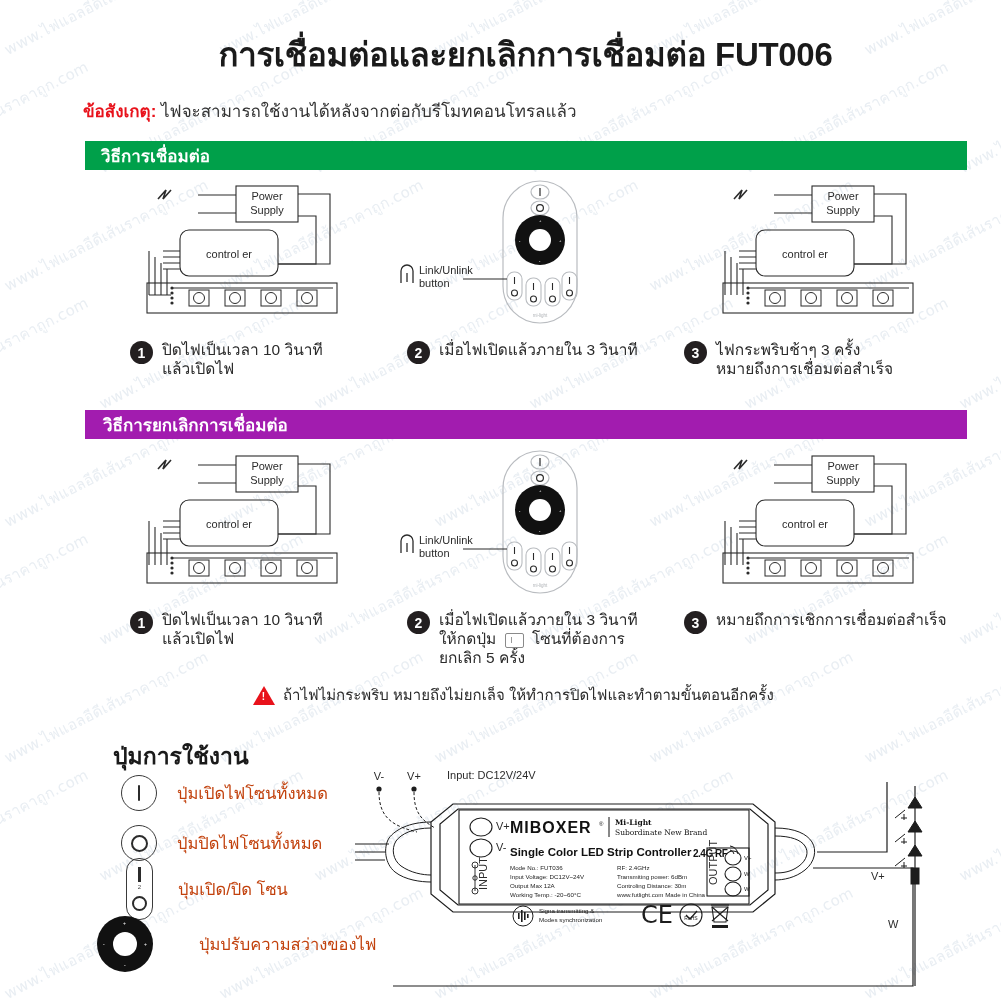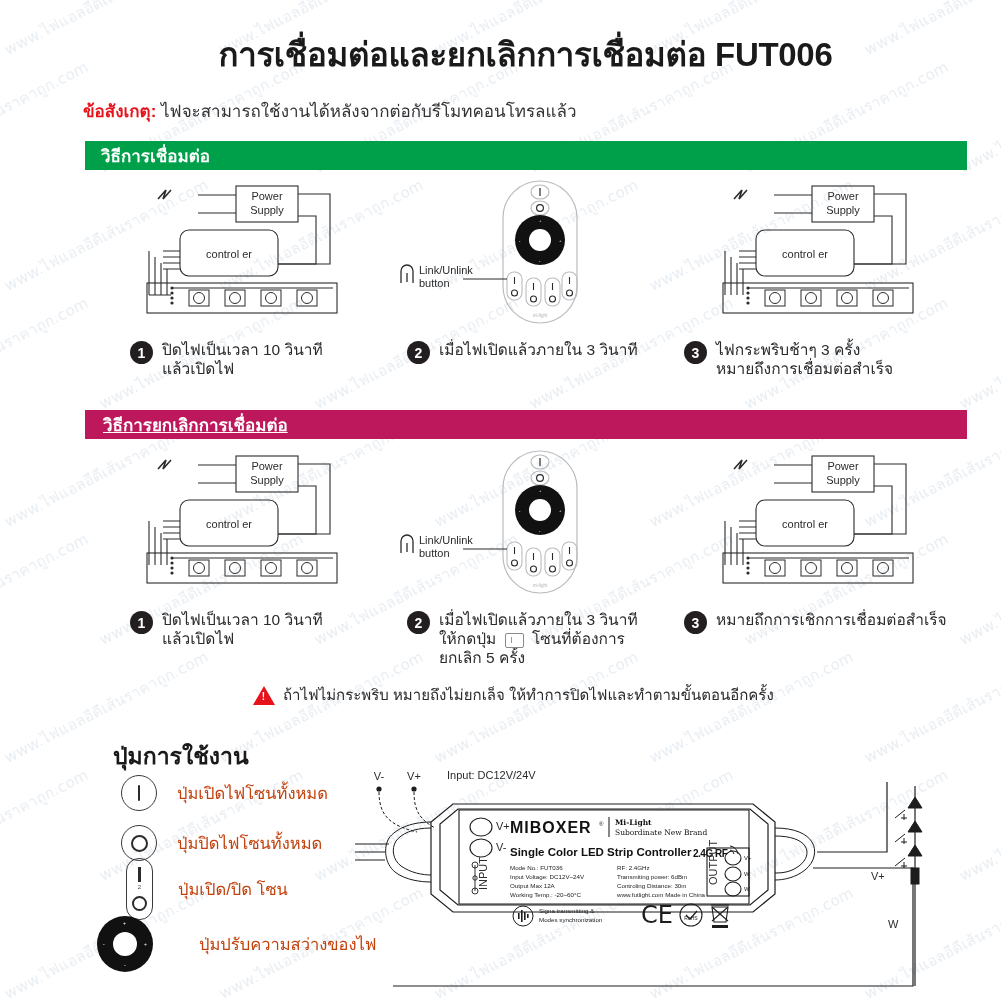--- a/index.html
+++ b/index.html
@@ -37,21 +37,21 @@
   }
   .note b{color:#e8121b;font-weight:bold;}
 
   .band{
     position:absolute;left:60px;width:882px;height:29px;
     display:flex;align-items:center;
     color:#fff;font-size:17px;font-weight:bold;padding-left:18px;
     box-sizing:border-box;
   }
   .band.green{top:141px;background:#00a04a;padding-left:16px;}
-  .band.red{top:410px;background:#be185d;text-decoration:underline;}
+  .band.red{top:410px;background:#a21caf;}
 
   
   .diagrams{position:absolute;left:0;width:1001px;height:150px;}
   .dgcell{position:absolute;top:0;}
 
   .steps{position:absolute;left:0;width:1001px;}
   .step{position:absolute;display:flex;gap:9px;align-items:flex-start;}
   .bullet{
     width:23px;height:23px;border-radius:50%;background:#231f20;color:#fff;
     font-size:14px;font-weight:bold;display:flex;align-items:center;

